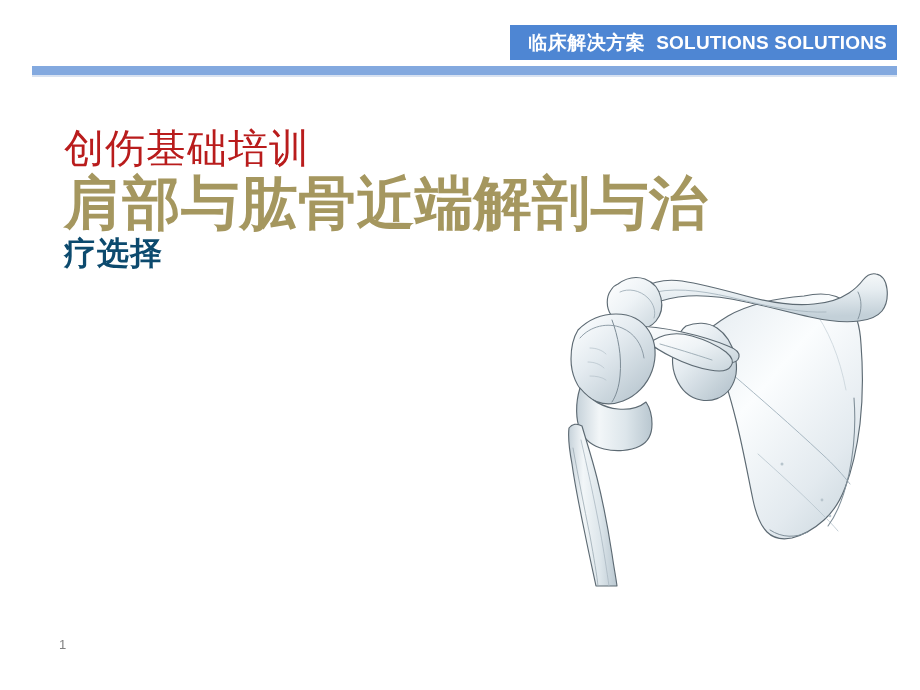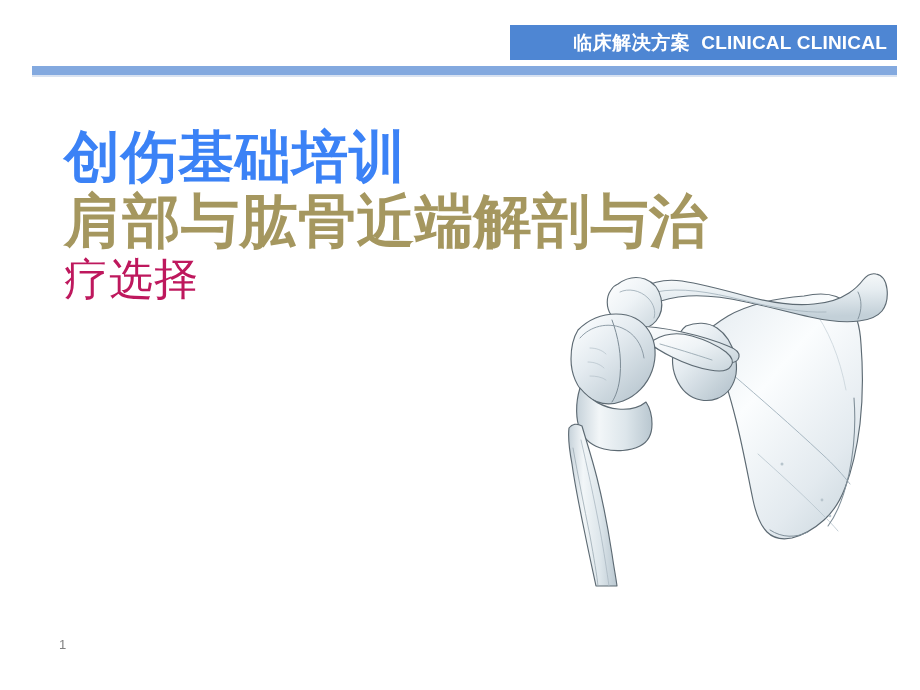--- a/index.html
+++ b/index.html
@@ -76,35 +76,35 @@
     top: 126px;
     width: 640px;
   }
   .title-line {
     margin: 0;
     line-height: 1.12;
     white-space: nowrap;
     font-family: "DejaVu Sans", "Liberation Sans", sans-serif;
   }
   .title-line-1 {
-    color: #3b82f6;
-    font-size: 56px;
-    font-weight: 700;
+    color: #b91c1c;
+    font-size: 40px;
+    font-weight: 400;
     letter-spacing: 1px;
   }
   .title-line-2 {
     color: #A5975F;
     font-size: 58px;
     font-weight: 700;
     letter-spacing: 0.5px;
   }
   .title-line-3 {
-    color: #be185d;
-    font-size: 44px;
-    font-weight: 400;
+    color: #0c4a6e;
+    font-size: 32px;
+    font-weight: 700;
     letter-spacing: 1px;
   }
 
   
   .page-number {
     position: absolute;
     left: 47px;
     top: 637px;
     color: #808080;
     font-family: "Liberation Sans", sans-serif;
@@ -126,21 +126,21 @@
     height: 100%;
   }
 </style>
 </head>
 <body>
 
 <div id="slide">
 
   <div class="brand-box">
     <span class="brand-cn">临床解决方案</span>
-    <span class="brand-en">CLINICAL CLINICAL</span>
+    <span class="brand-en">SOLUTIONS SOLUTIONS</span>
   </div>
 
   <div class="header-rule"></div>
   <div class="header-rule-shadow"></div>
 
   <div class="title-block">
     <div class="title-line title-line-1">创伤基础培训</div>
     <div class="title-line title-line-2">肩部与肱骨近端解剖与治</div>
     <div class="title-line title-line-3">疗选择</div>
   </div>

